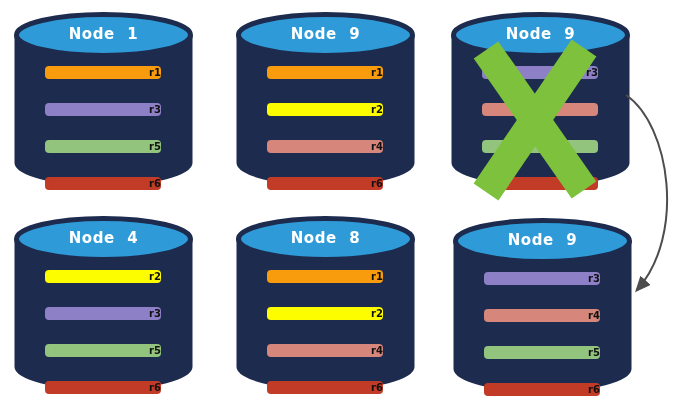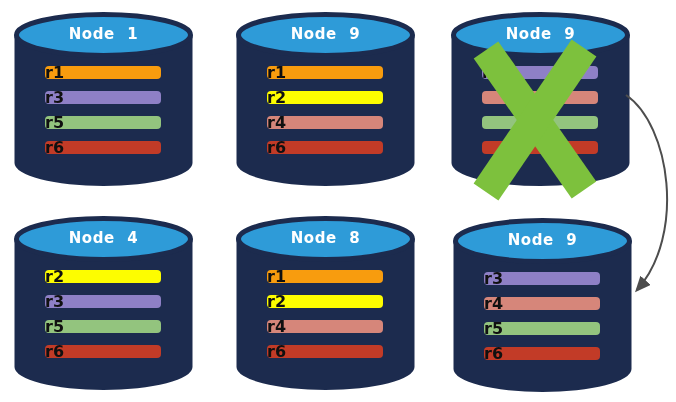--- a/index.html
+++ b/index.html
@@ -17,23 +17,23 @@
   .title{
     position:absolute;top:23px;left:0;width:100%;
     text-align:center;
     color:var(--title-text,#fff);
     font-size:15px;font-weight:bold;
     word-spacing:7px;
     letter-spacing:.5px;
   }
   .bars{position:absolute;left:34px;top:64px;width:116px;}
   .bar{
-    height:13px;margin-bottom:12px;border-radius:4px;
-    text-align:left;line-height:13px;
-    font-size:16px;font-weight:bold;
+    height:13px;margin-bottom:24px;border-radius:4px;
+    text-align:right;line-height:13px;
+    font-size:10px;font-weight:bold;
     color:var(--bar-text,#101010);
   }
   .overlay{position:absolute;left:0;top:0;width:676px;height:402px;pointer-events:none;}
   .x-stroke{stroke:var(--x-mark,#7DC13D);stroke-width:30;stroke-linecap:butt;}
   .arrow-path{stroke:var(--arrow,#4D4D4D);stroke-width:2;fill:none;}
   .arrow-head{fill:var(--arrow,#4D4D4D);}
 </style>
 </head>
 <body>
 

